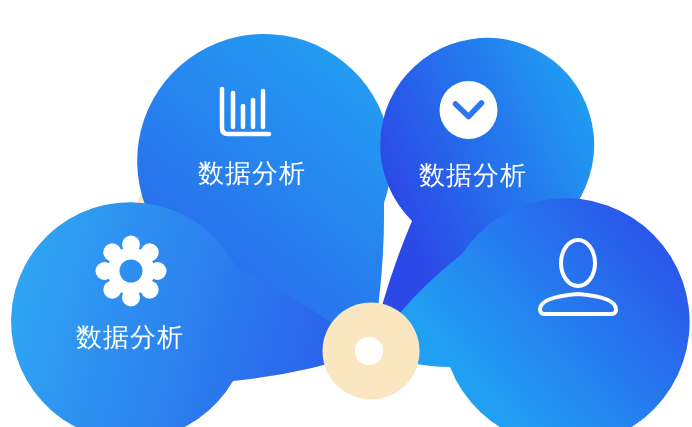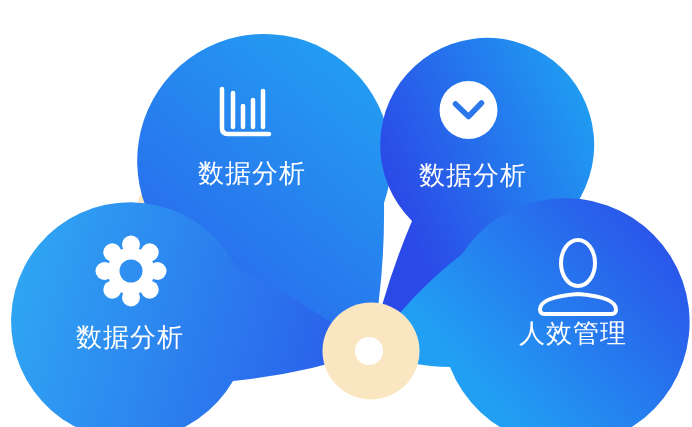--- a/index.html
+++ b/index.html
@@ -101,15 +101,14 @@
       <circle cx="369" cy="331" r="14" fill="#FFFFFF"></circle>
     </g>
   </svg>
 
   <div class="petal-label" style="left:252px;top:153px">数据分析</div>
 
   <div class="petal-label" style="left:473px;top:155px">数据分析</div>
 
   <div class="petal-label" style="left:130px;top:317px">数据分析</div>
 
-  <div class="petal-label" style="left:573px;top:313px">人效管理</div>
 
 </div>
 
 </body></html>

